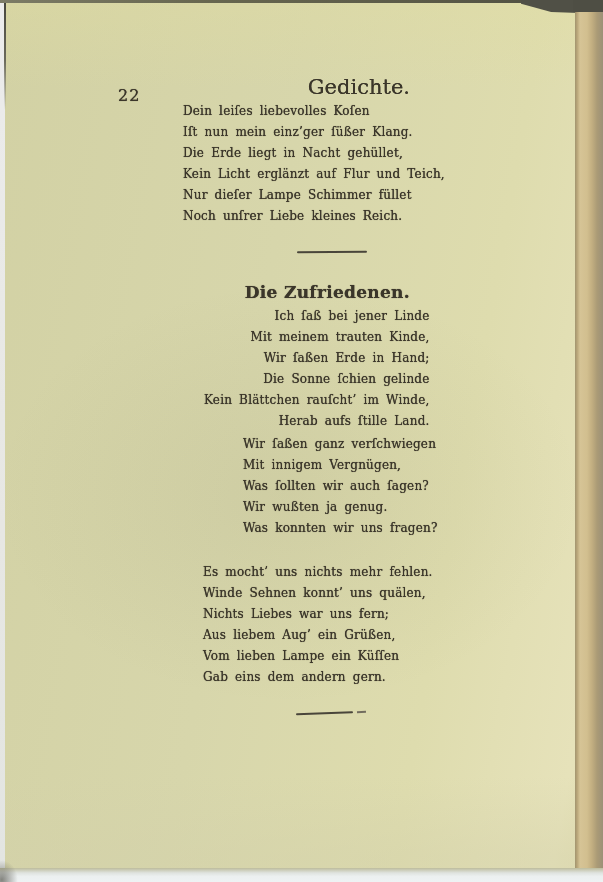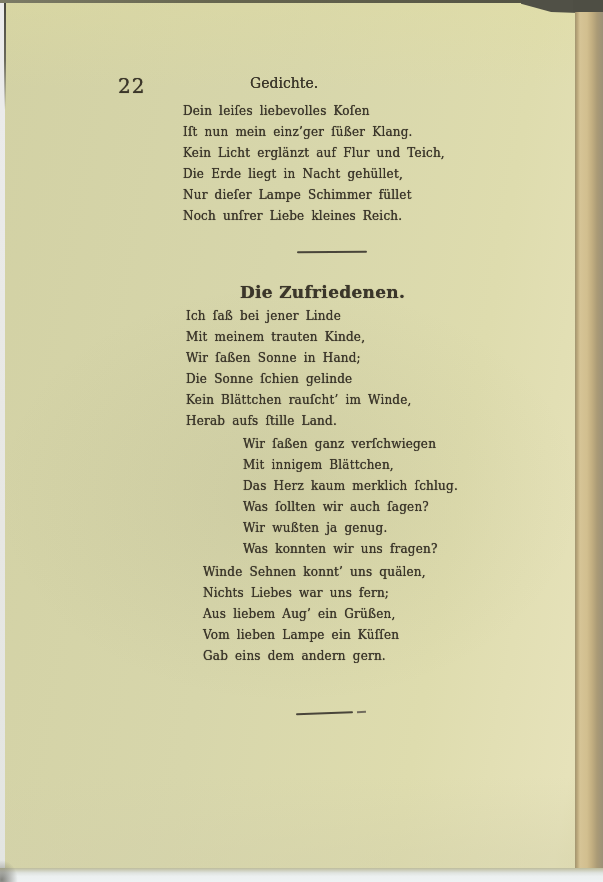--- a/index.html
+++ b/index.html
@@ -56,44 +56,44 @@
     background: linear-gradient(180deg, #bdbc9d 0%, #dfe3df 35%, #ecf0f0 60%, #eef2f3 100%);
   }
   .corner-bl-smudge {
     position: absolute; left: 0; top: 860px; width: 18px; height: 22px;
     background: radial-gradient(ellipse at 10% 90%, rgba(96,96,88,0.75), rgba(96,96,88,0) 70%);
   }
 
   
   .print { color: #3b362a; }
   .pagenum {
-    position: absolute; left: 118px; top: 74px;
-    font-size: 20px; letter-spacing: 1px;
+    position: absolute; left: 118px; top: 86px;
+    font-size: 16px; letter-spacing: 1px;
     text-shadow: 0 0 0.7px currentColor;
   }
   .running-header {
     position: absolute; left: 250px; top: 75px; width: 160px;
-    text-align: left; font-size: 14px;
+    text-align: right; font-size: 21px;
     text-shadow: 0 0 0.6px currentColor;
   }
   .stanza { position: absolute; }
   .stanza .line {
     font-size: 12px; line-height: 21px;
     word-spacing: 3px; letter-spacing: 0.2px;
     text-shadow: 0 0 0.7px currentColor;
     white-space: nowrap;
   }
   .continuation { left: 183px; top: 101px; }
-  .stanza-1 { left: 186px; top: 306px; }
+  .stanza-1 { left: 204px; top: 306px; text-align: right; }
   .stanza-2 { left: 203px; top: 434px; margin-left: 40px; }
   .stanza-3 { left: 203px; top: 562px; }
 
   .poem-title {
     position: absolute; left: 240px; top: 282px; width: 170px;
-    text-align: left;
+    text-align: right;
     font-size: 17px; font-weight: bold; letter-spacing: 0.3px;
     text-shadow: 0 0 0.8px currentColor;
   }
 
   .divider { position: absolute; height: 2px; }
   .divider .rule, .divider .dash { display: inline-block; vertical-align: top; height: 2px; background: #49453a; }
   .divider-1 { left: 297px; top: 251px; width: 70px; transform: rotate(-0.6deg); }
   .divider-1 .rule { width: 70px; border-radius: 1px; }
   .divider-2 { left: 296px; top: 712px; width: 72px; transform: rotate(-2deg); }
   .divider-2 .rule { width: 57px; border-radius: 1px; }
@@ -113,49 +113,49 @@
 <div class="fore-edge-top"></div>
 <div class="edge-bottom"></div>
 <div class="corner-bl-smudge"></div>
 
 <div class="print pagenum">22</div>
 <div class="print running-header">Gedichte.</div>
 
 <div class="print stanza continuation">
   <div class="line">Dein leiſes liebevolles Koſen</div>
   <div class="line">Iſt nun mein einz’ger ſüßer Klang.</div>
+  <div class="line">Die Erde liegt in Nacht gehüllet,</div>
   <div class="line">Kein Licht erglänzt auf Flur und Teich,</div>
-  <div class="line">Die Erde liegt in Nacht gehüllet,</div>
   <div class="line">Nur dieſer Lampe Schimmer füllet</div>
   <div class="line">Noch unſrer Liebe kleines Reich.</div>
 </div>
 
 <div class="divider divider-1"><span class="rule"></span></div>
 
 <div class="print poem-title">Die Zufriedenen.</div>
 
 <div class="print stanza stanza-1">
   <div class="line">Ich ſaß bei jener Linde</div>
   <div class="line">Mit meinem trauten Kinde,</div>
-  <div class="line">Wir ſaßen Sonne in Hand;</div>
+  <div class="line">Wir ſaßen Erde in Hand;</div>
   <div class="line">Die Sonne ſchien gelinde</div>
   <div class="line">Kein Blättchen rauſcht’ im Winde,</div>
   <div class="line">Herab aufs ſtille Land.</div>
 </div>
 
 <div class="print stanza stanza-2">
   <div class="line">Wir ſaßen ganz verſchwiegen</div>
-  <div class="line">Mit innigem Blättchen,</div>
-  <div class="line">Das Herz kaum merklich ſchlug.</div>
+  <div class="line">Mit innigem Vergnügen,</div>
   <div class="line">Was ſollten wir auch ſagen?</div>
   <div class="line">Wir wußten ja genug.</div>
   <div class="line">Was konnten wir uns fragen?</div>
 </div>
 
 <div class="print stanza stanza-3">
+  <div class="line">Es mocht’ uns nichts mehr fehlen.</div>
   <div class="line">Winde Sehnen konnt’ uns quälen,</div>
   <div class="line">Nichts Liebes war uns fern;</div>
   <div class="line">Aus liebem Aug’ ein Grüßen,</div>
   <div class="line">Vom lieben Lampe ein Küſſen</div>
   <div class="line">Gab eins dem andern gern.</div>
 </div>
 
 <div class="divider divider-2"><span class="rule"></span><span class="dash"></span></div>
 
 </body></html>

